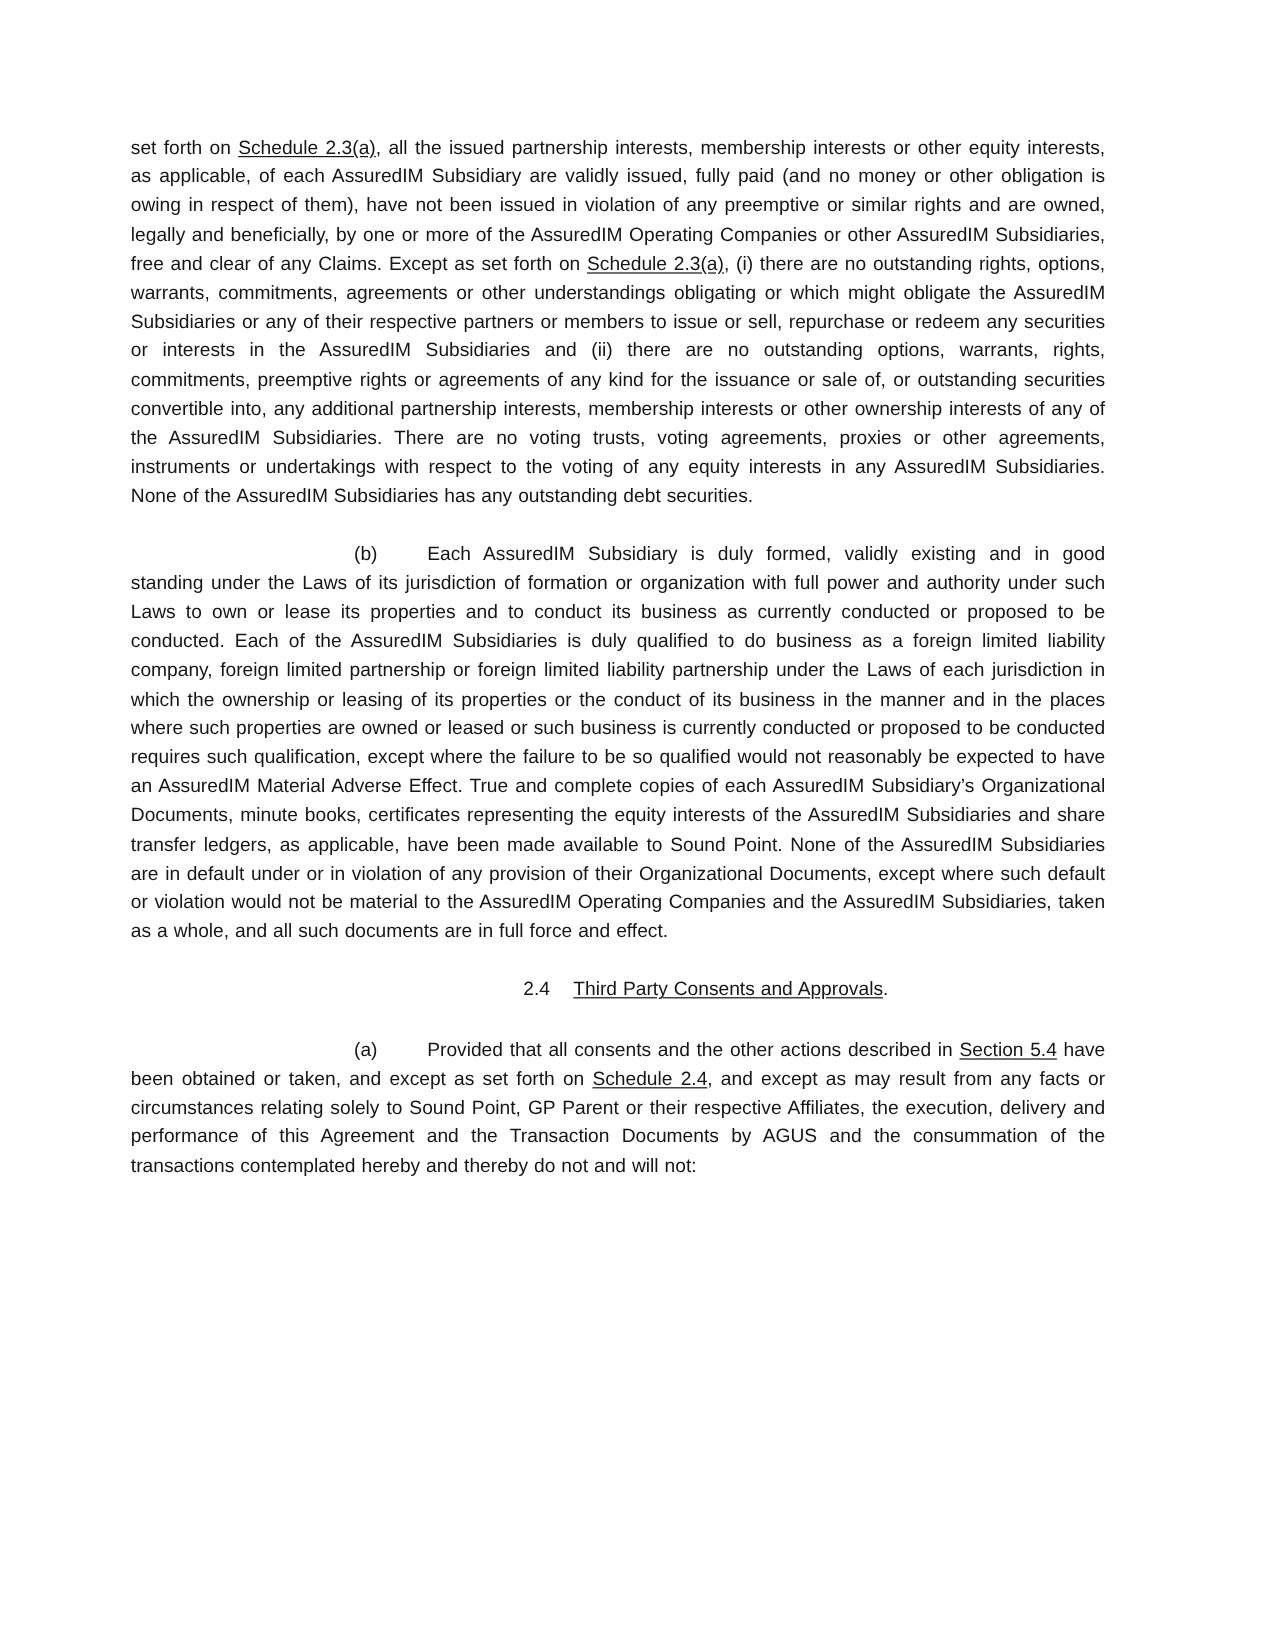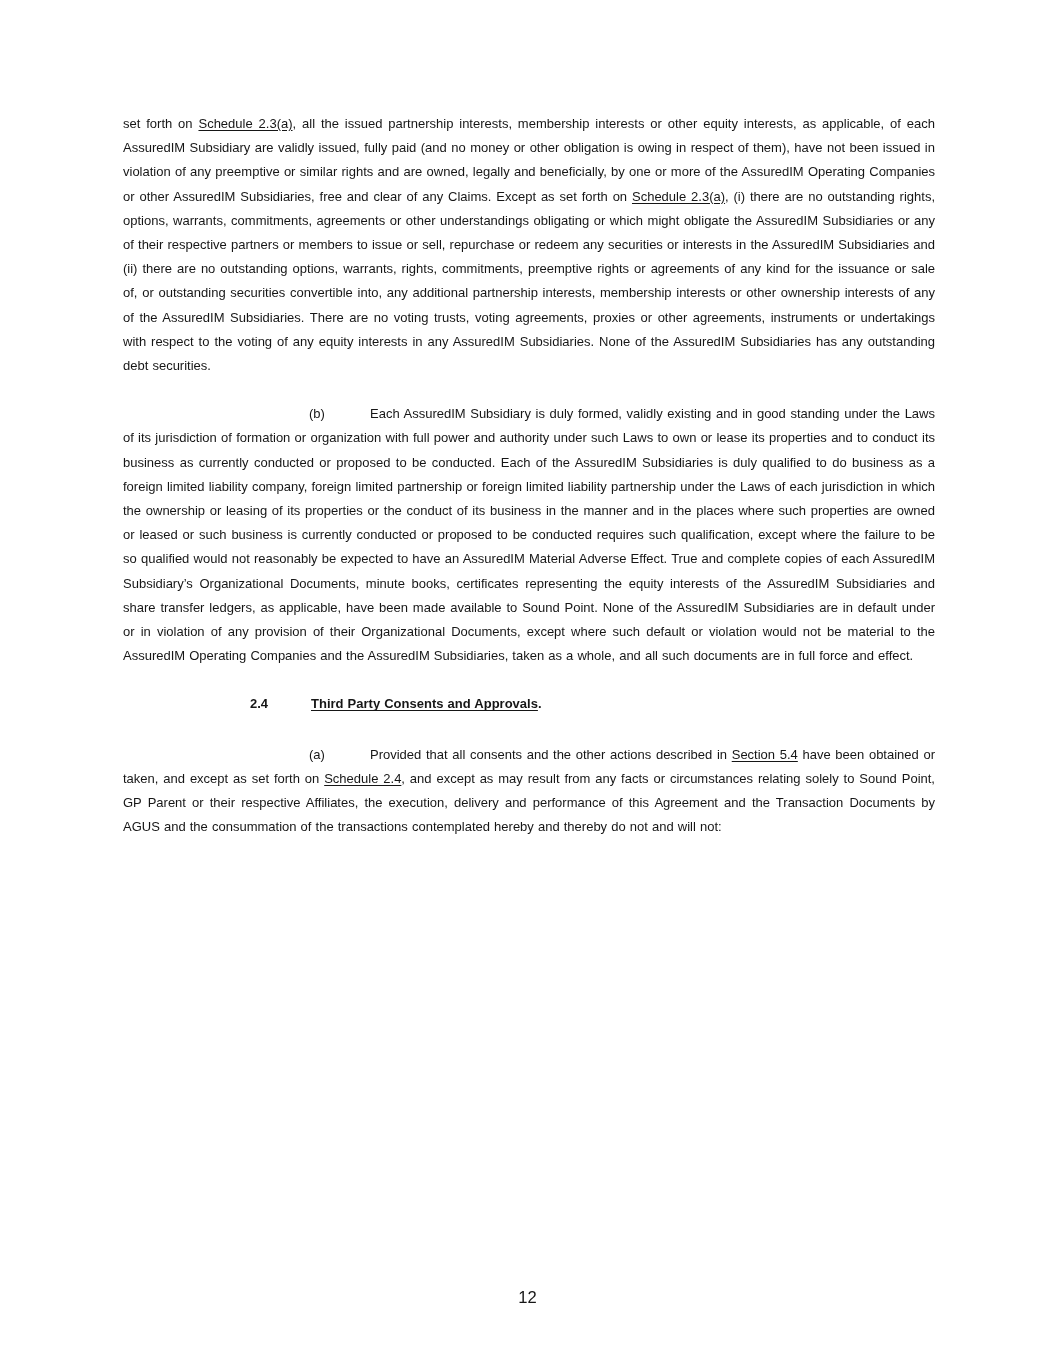--- a/index.html
+++ b/index.html
@@ -15,40 +15,39 @@
     color: #161616;
     overflow: hidden;
   }
   .page {
     position: absolute;
     inset: 0;
     background: #ffffff;
   }
   .doc-body {
     position: absolute;
-    left: 123px;
+    left: 109px;
     top: 112px;
     width: 812px;
-    font-size: 13px;
+    font-size: 16px;
     line-height: 24.2px;
     word-spacing: 0.5px;
   }
   p.para {
     margin: 0 0 24px 0;
     text-align: justify;
   }
   p.style-body { }
   p.style-indent {
     text-indent: 186px;
   }
   p.style-heading {
     text-indent: 127px;
-    text-align: left;
+    text-align: center;
     margin-bottom: 26px;
-    font-weight: bold;
   }
   p.style-sub {
     margin-left: 63px;
     text-indent: 188px;
     margin-bottom: 26px;
   }
   .lbl {
     display: inline-block;
     width: 61px;
     text-indent: 0;
@@ -70,14 +69,13 @@
 </head>
 <body>
 
 <main class="page">
   <section class="doc-body">
       <p class="para style-body"><span>set forth on </span><span class="u">Schedule 2.3(a)</span><span>, all the issued partnership interests, membership interests or other equity interests, as applicable, of each AssuredIM Subsidiary are validly issued, fully paid (and no money or other obligation is owing in respect of them), have not been issued in violation of any preemptive or similar rights and are owned, legally and beneficially, by one or more of the AssuredIM Operating Companies or other AssuredIM Subsidiaries, free and clear of any Claims. Except as set forth on </span><span class="u">Schedule 2.3(a)</span><span>, (i) there are no outstanding rights, options, warrants, commitments, agreements or other understandings obligating or which might obligate the AssuredIM Subsidiaries or any of their respective partners or members to issue or sell, repurchase or redeem any securities or interests in the AssuredIM Subsidiaries and (ii) there are no outstanding options, warrants, rights, commitments, preemptive rights or agreements of any kind for the issuance or sale of, or outstanding securities convertible into, any additional partnership interests, membership interests or other ownership interests of any of the AssuredIM Subsidiaries. There are no voting trusts, voting agreements, proxies or other agreements, instruments or undertakings with respect to the voting of any equity interests in any AssuredIM Subsidiaries. None of the AssuredIM Subsidiaries has any outstanding debt securities.</span></p>
       <p class="para style-indent"><span class="lbl">(b)</span><span>Each AssuredIM Subsidiary is duly formed, validly existing and in good standing under the Laws of its jurisdiction of formation or organization with full power and authority under such Laws to own or lease its properties and to conduct its business as currently conducted or proposed to be conducted. Each of the AssuredIM Subsidiaries is duly qualified to do business as a foreign limited liability company, foreign limited partnership or foreign limited liability partnership under the Laws of each jurisdiction in which the ownership or leasing of its properties or the conduct of its business in the manner and in the places where such properties are owned or leased or such business is currently conducted or proposed to be conducted requires such qualification, except where the failure to be so qualified would not reasonably be expected to have an AssuredIM Material Adverse Effect. True and complete copies of each AssuredIM Subsidiary’s Organizational Documents, minute books, certificates representing the equity interests of the AssuredIM Subsidiaries and share transfer ledgers, as applicable, have been made available to Sound Point. None of the AssuredIM Subsidiaries are in default under or in violation of any provision of their Organizational Documents, except where such default or violation would not be material to the AssuredIM Operating Companies and the AssuredIM Subsidiaries, taken as a whole, and all such documents are in full force and effect.</span></p>
       <p class="para style-heading"><span class="lbl">2.4</span><span class="u">Third Party Consents and Approvals</span><span>.</span></p>
       <p class="para style-indent"><span class="lbl">(a)</span><span>Provided that all consents and the other actions described in </span><span class="u">Section 5.4</span><span> have been obtained or taken, and except as set forth on </span><span class="u">Schedule 2.4</span><span>, and except as may result from any facts or circumstances relating solely to Sound Point, GP Parent or their respective Affiliates, the execution, delivery and performance of this Agreement and the Transaction Documents by AGUS and the consummation of the transactions contemplated hereby and thereby do not and will not:</span></p>
     </section>
-  <div class="footer">12</div>
 </main>
 
 </body></html>

